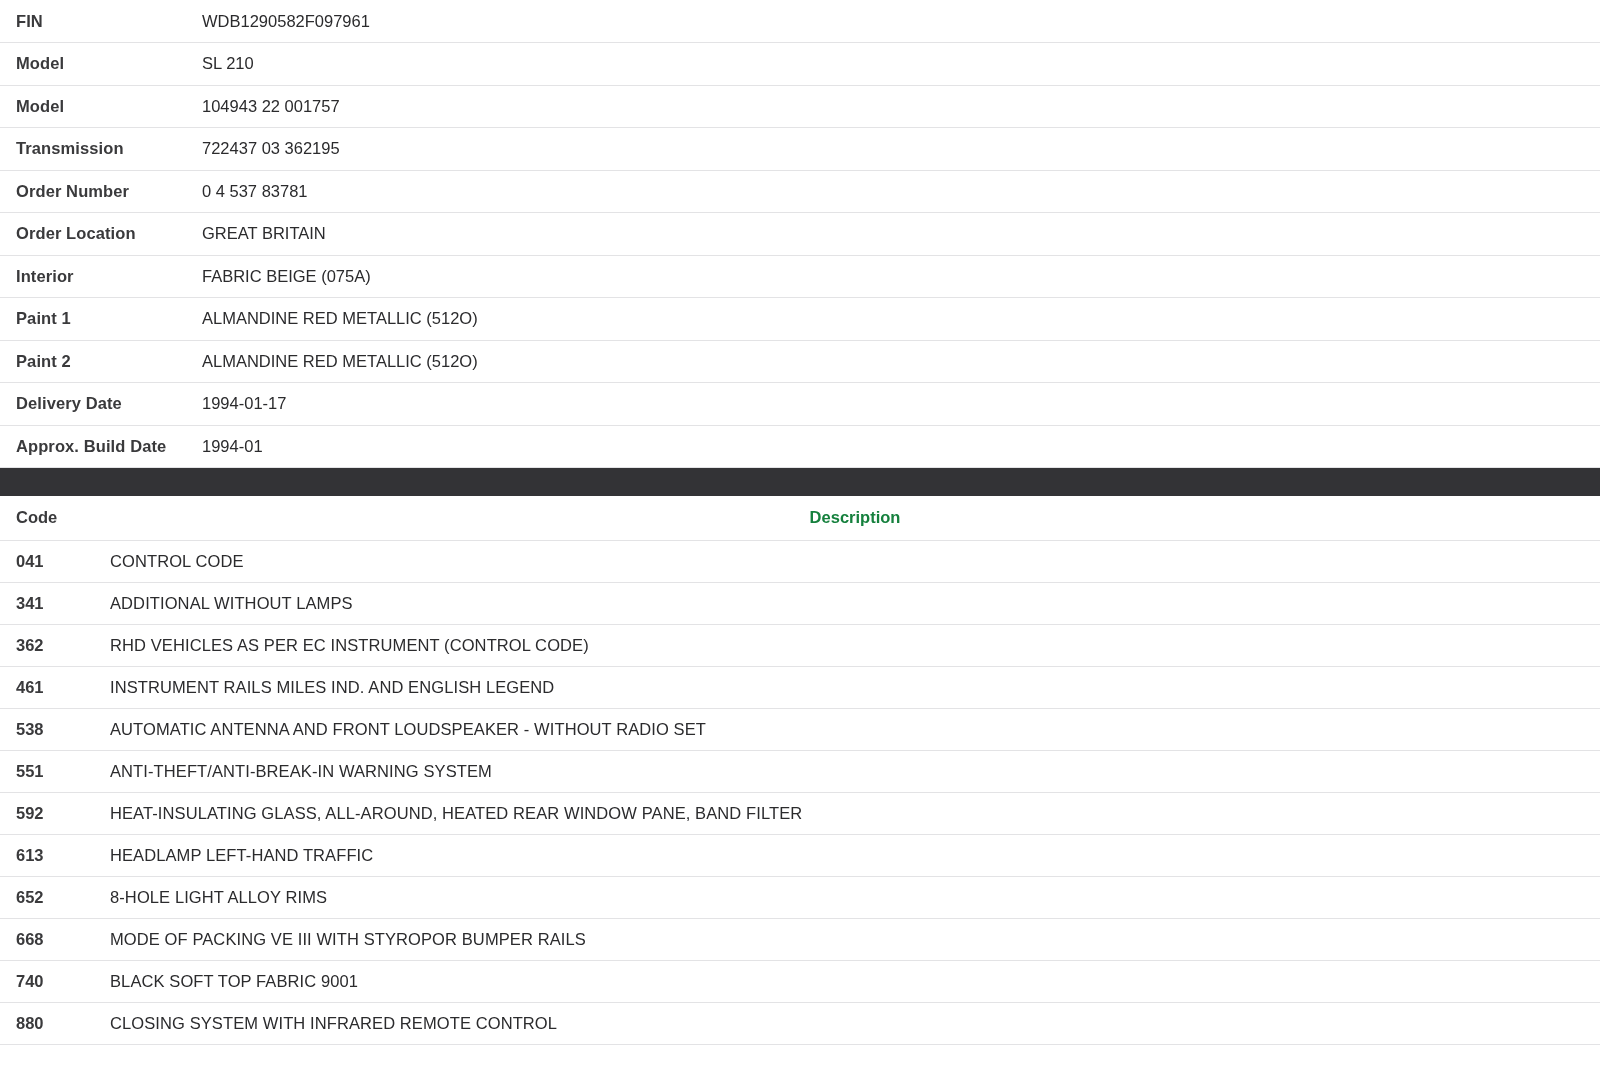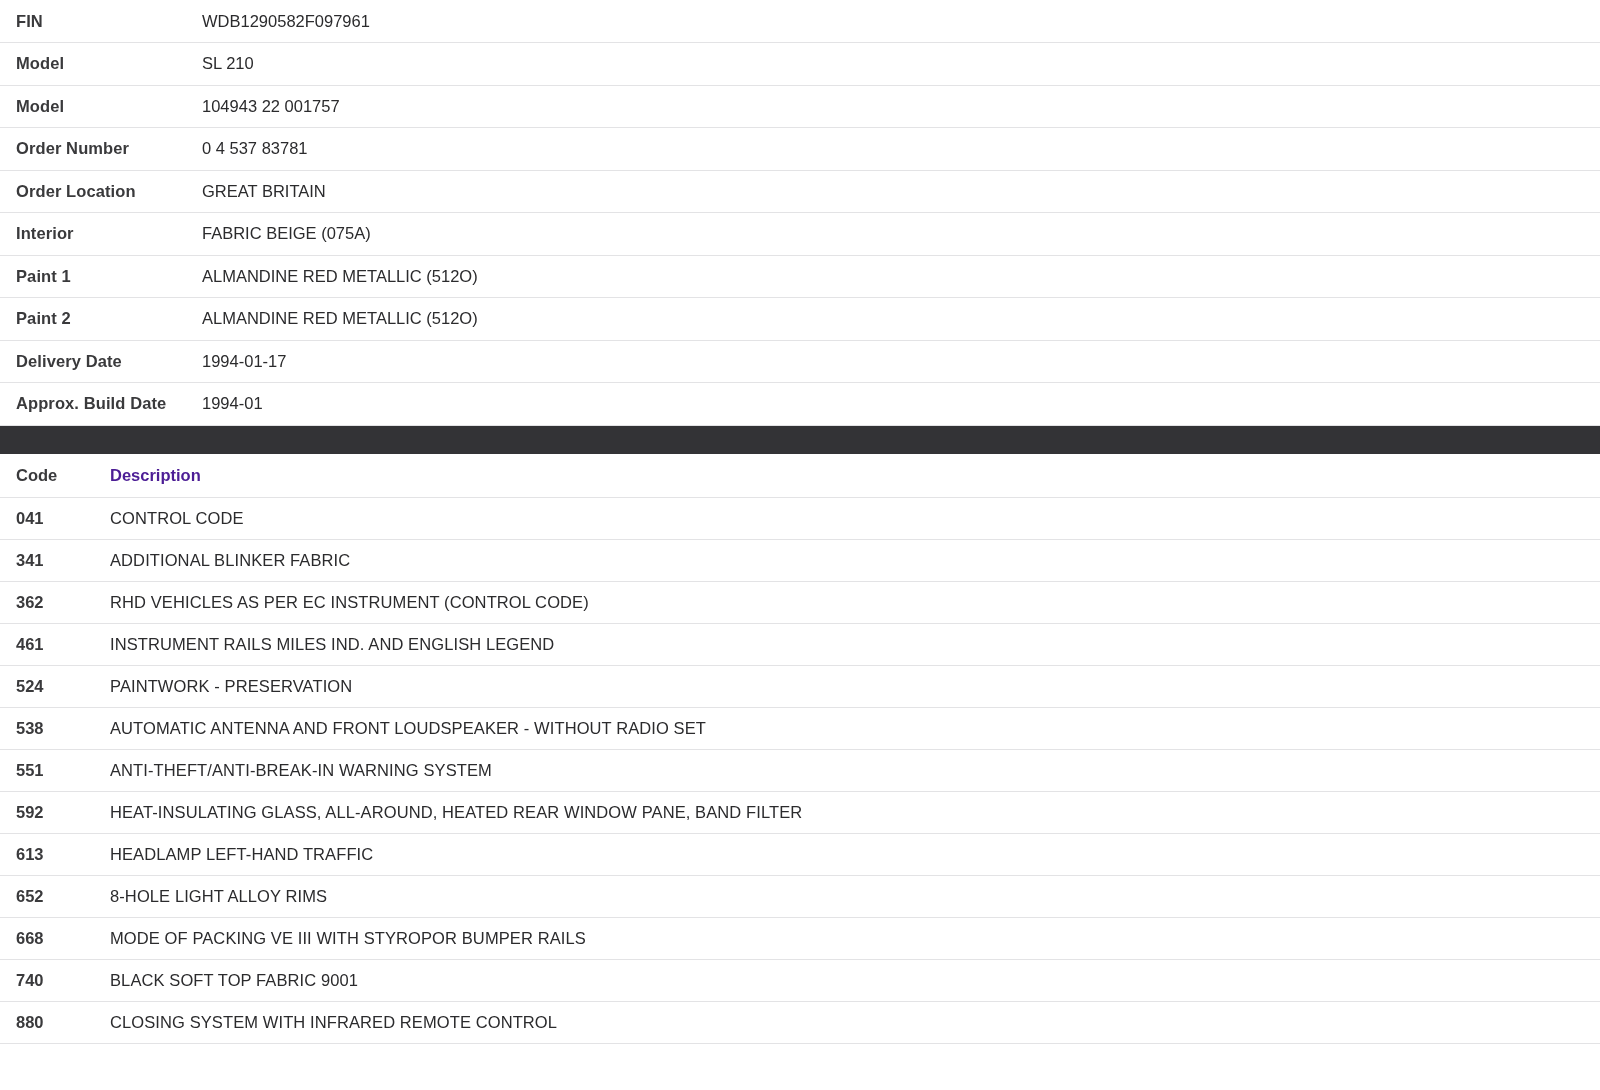--- a/index.html
+++ b/index.html
@@ -78,21 +78,22 @@
   table.codes th.code-h,
   table.codes td.code-c {
     width: 78px;
     padding: 0 0 0 16px;
     font-weight: bold;
     color: #3a3a3c;
   }
   table.codes th.desc-h {
     padding: 0 0 0 16px;
     font-weight: bold;
-    color: #4c1d95;
+    color: #15803d;
+    text-align: center;
   }
   table.codes td.desc-c {
     padding: 0 0 0 16px;
     font-weight: normal;
     color: #2b2b2d;
     letter-spacing: .1px;
   }
   table.codes tr.header-row {
     height: 44px;
     margin-top: 8px;
@@ -109,20 +110,24 @@
         <td class="label">FIN</td>
         <td class="value">WDB1290582F097961</td>
       </tr>
       <tr>
         <td class="label">Model</td>
         <td class="value">SL 210</td>
       </tr>
       <tr>
         <td class="label">Model</td>
         <td class="value">104943 22 001757</td>
+      </tr>
+      <tr>
+        <td class="label">Transmission</td>
+        <td class="value">722437 03 362195</td>
       </tr>
       <tr>
         <td class="label">Order Number</td>
         <td class="value">0 4 537 83781</td>
       </tr>
       <tr>
         <td class="label">Order Location</td>
         <td class="value">GREAT BRITAIN</td>
       </tr>
       <tr>
@@ -157,35 +162,31 @@
         <th class="desc-h">Description</th>
       </tr>
     </thead>
     <tbody>
       <tr>
         <td class="code-c">041</td>
         <td class="desc-c">CONTROL CODE</td>
       </tr>
       <tr>
         <td class="code-c">341</td>
-        <td class="desc-c">ADDITIONAL BLINKER FABRIC</td>
+        <td class="desc-c">ADDITIONAL WITHOUT LAMPS</td>
       </tr>
       <tr>
         <td class="code-c">362</td>
         <td class="desc-c">RHD VEHICLES AS PER EC INSTRUMENT (CONTROL CODE)</td>
       </tr>
       <tr>
         <td class="code-c">461</td>
         <td class="desc-c">INSTRUMENT RAILS MILES IND. AND ENGLISH LEGEND</td>
       </tr>
       <tr>
-        <td class="code-c">524</td>
-        <td class="desc-c">PAINTWORK - PRESERVATION</td>
-      </tr>
-      <tr>
         <td class="code-c">538</td>
         <td class="desc-c">AUTOMATIC ANTENNA AND FRONT LOUDSPEAKER - WITHOUT RADIO SET</td>
       </tr>
       <tr>
         <td class="code-c">551</td>
         <td class="desc-c">ANTI-THEFT/ANTI-BREAK-IN WARNING SYSTEM</td>
       </tr>
       <tr>
         <td class="code-c">592</td>
         <td class="desc-c">HEAT-INSULATING GLASS, ALL-AROUND, HEATED REAR WINDOW PANE, BAND FILTER</td>

